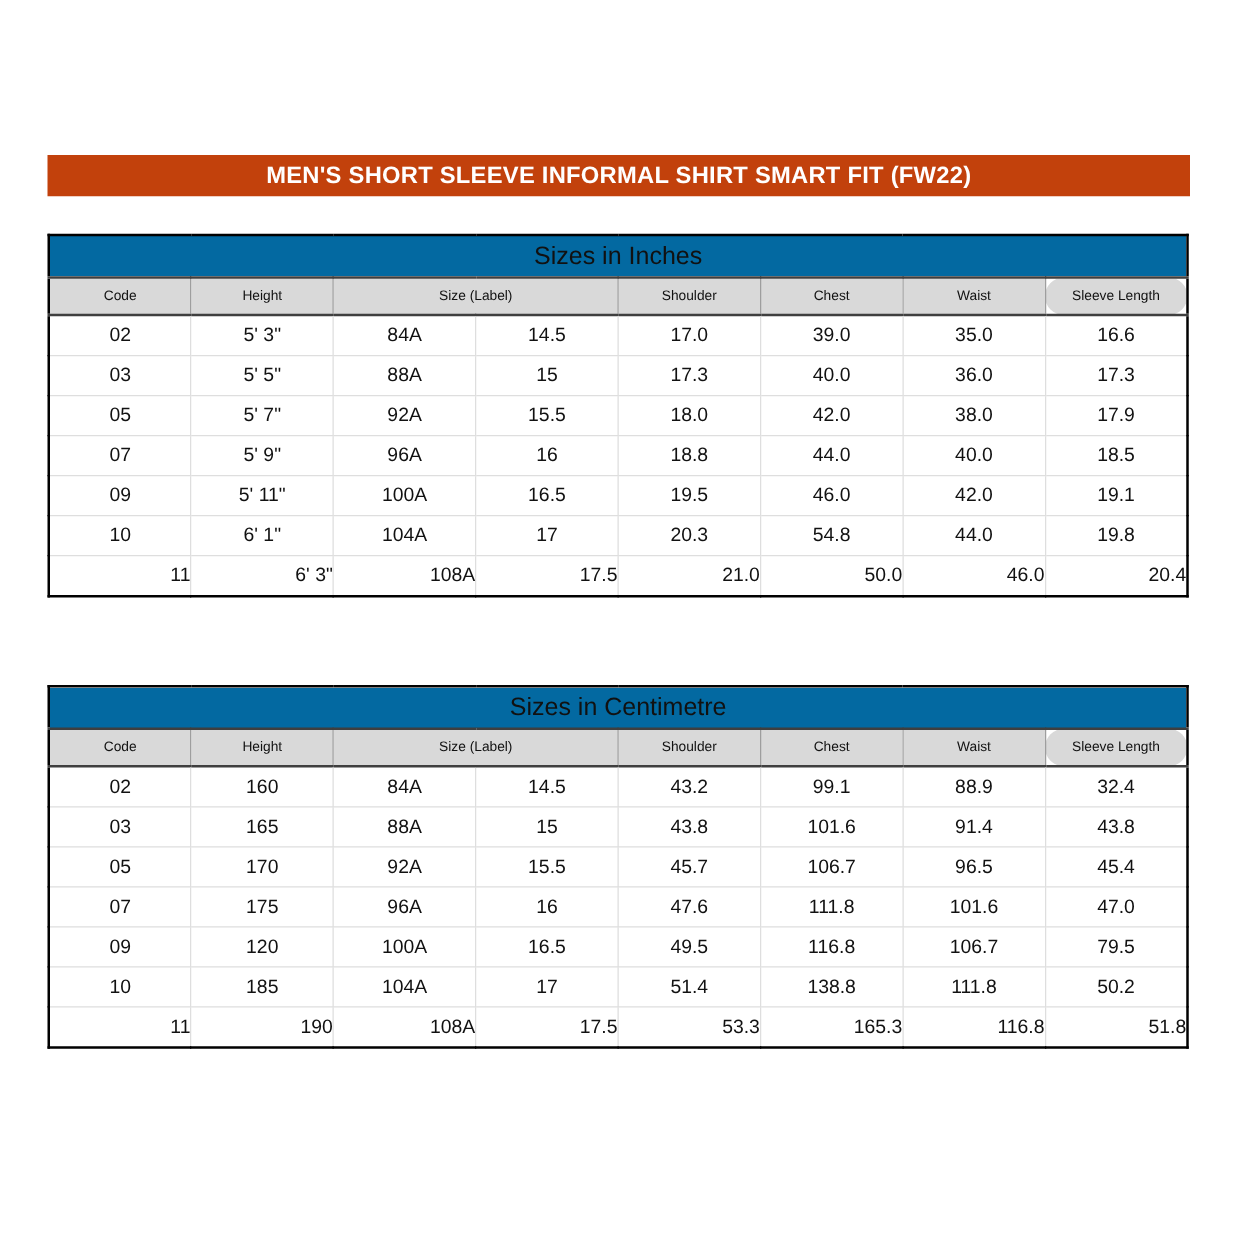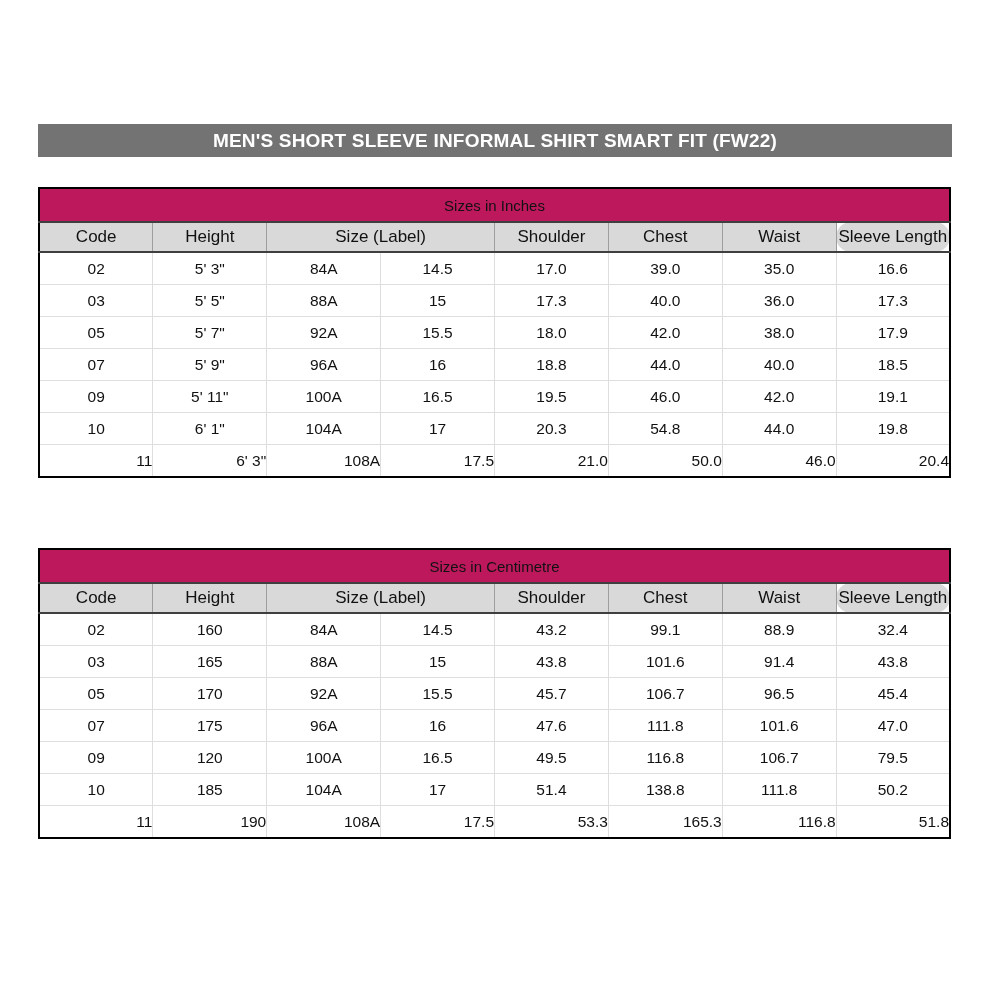--- a/index.html
+++ b/index.html
@@ -13,21 +13,21 @@
     position: relative;
     font-family: "Liberation Sans", sans-serif;
     color: #111111;
   }
   .title-bar {
     position: absolute;
     left: 38px;
     top: 124px;
     width: 914px;
     height: 33px;
-    background: #737373;
+    background: #c2410c;
     color: #ffffff;
     display: flex;
     align-items: center;
     justify-content: center;
     font-weight: bold;
     font-size: 19px;
     letter-spacing: 0.2px;
     white-space: nowrap;
   }
   table.size-table {
@@ -45,27 +45,27 @@
   table.size-table th {
     text-align: center;
     vertical-align: middle;
     padding: 0;
     font-weight: normal;
     overflow: hidden;
     white-space: nowrap;
   }
   tr.caption-row td {
     height: 32px;
-    font-size: 15px;
-    background: #be185d;
+    font-size: 20px;
+    background: #0369a1;
     border-bottom: 2px solid #3f3f3f;
   }
   tr.header-row th {
     height: 28px;
-    font-size: 17px;
+    font-size: 11px;
     background: #d9d9d9;
     border-bottom: 2px solid #3f3f3f;
     border-right: 1.5px solid #9e9e9e;
   }
   tr.header-row th:last-child { border-right: none; border-radius: 15px; }
   tbody.data-rows td {
     height: 31px;
     font-size: 15.5px;
     border-right: 1px solid #dedede;
     border-bottom: 1px solid #dedede;

